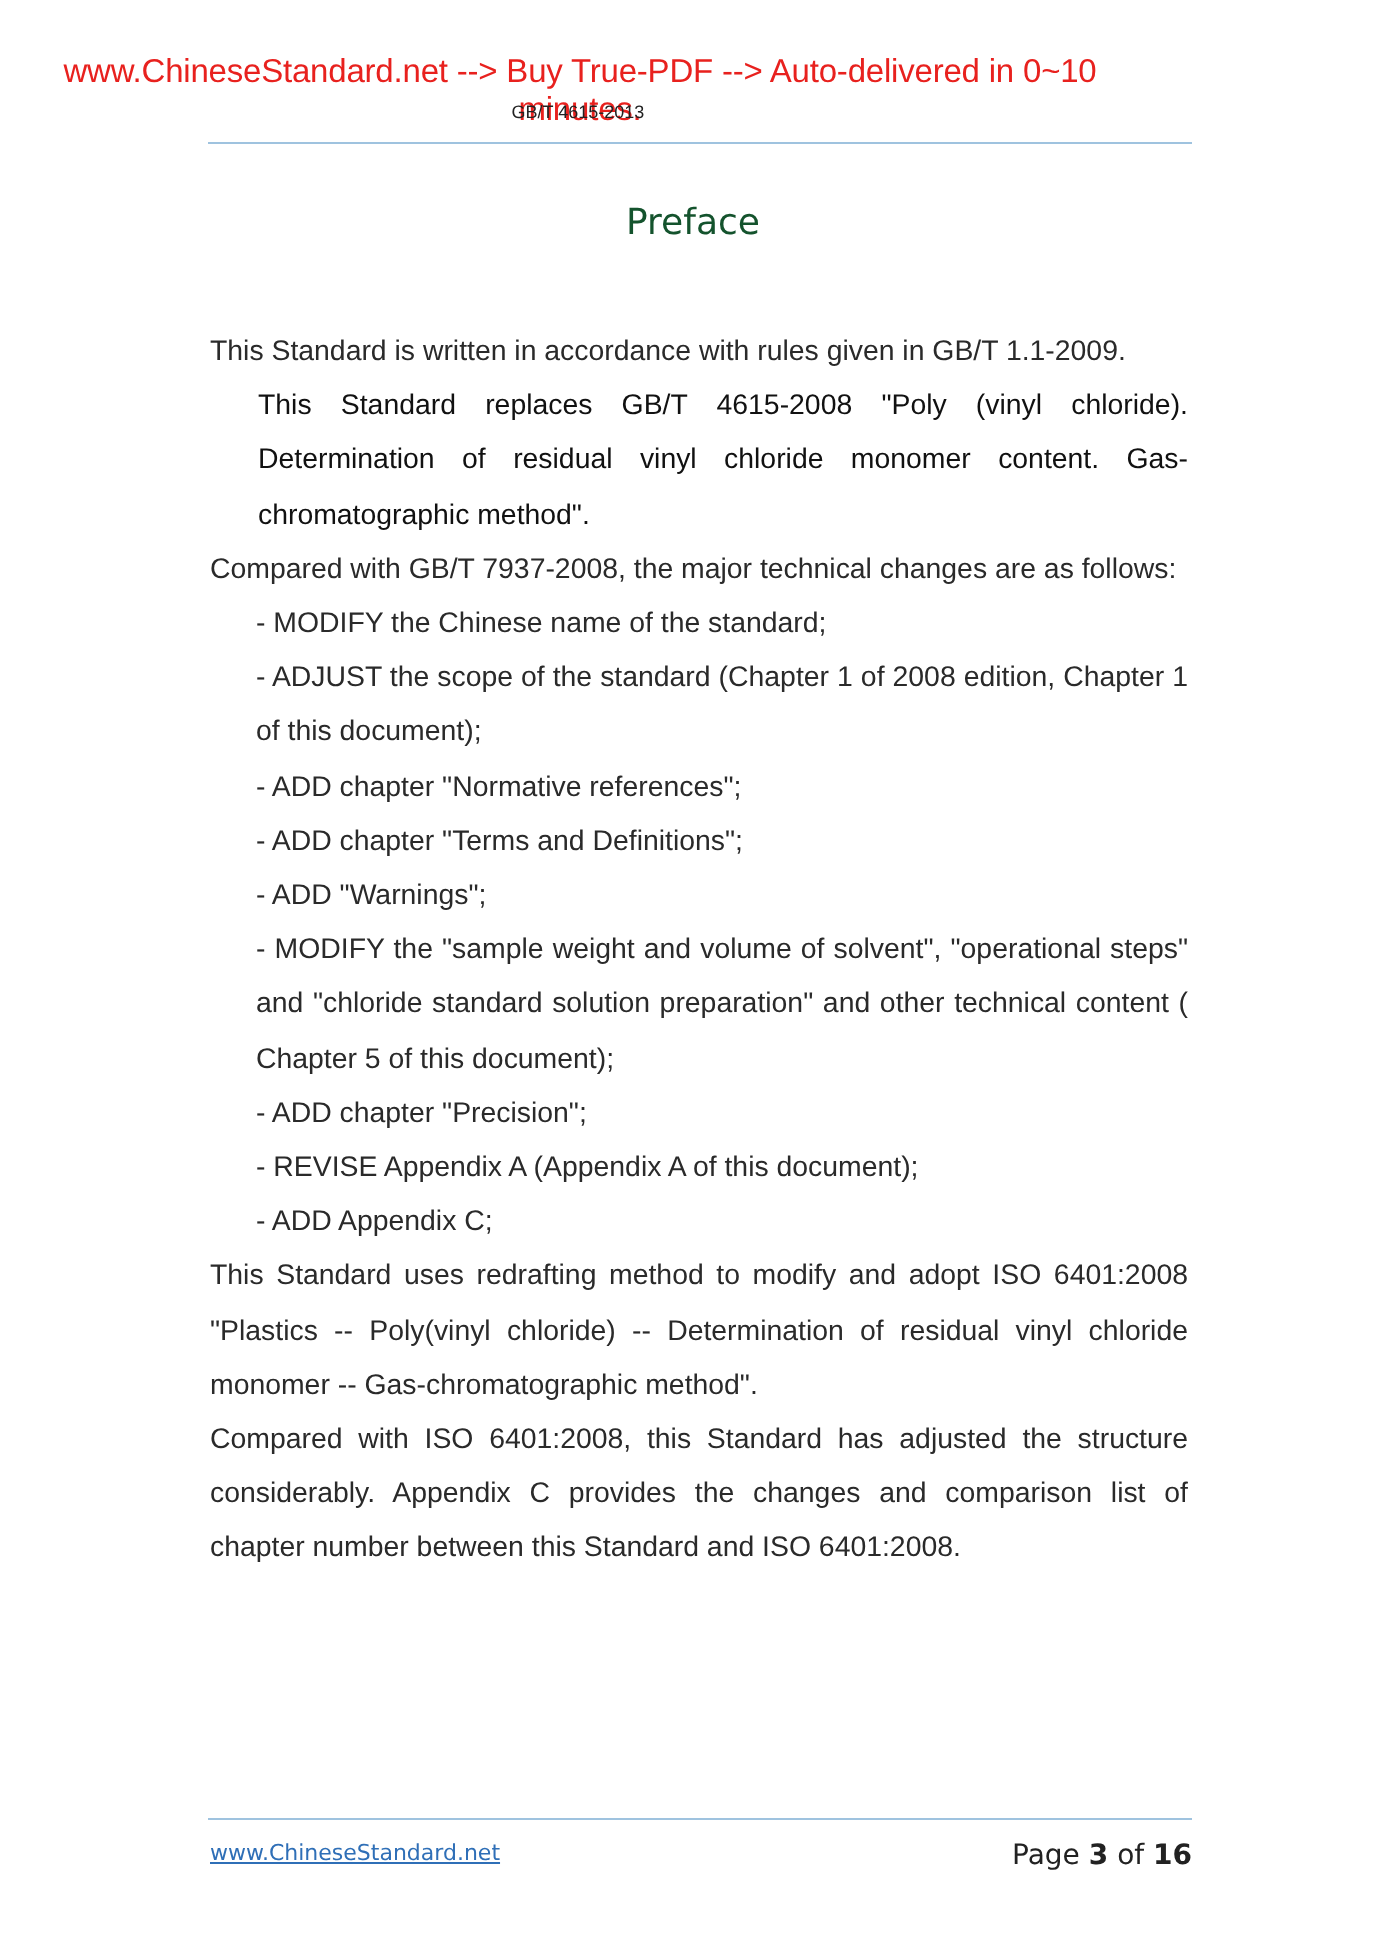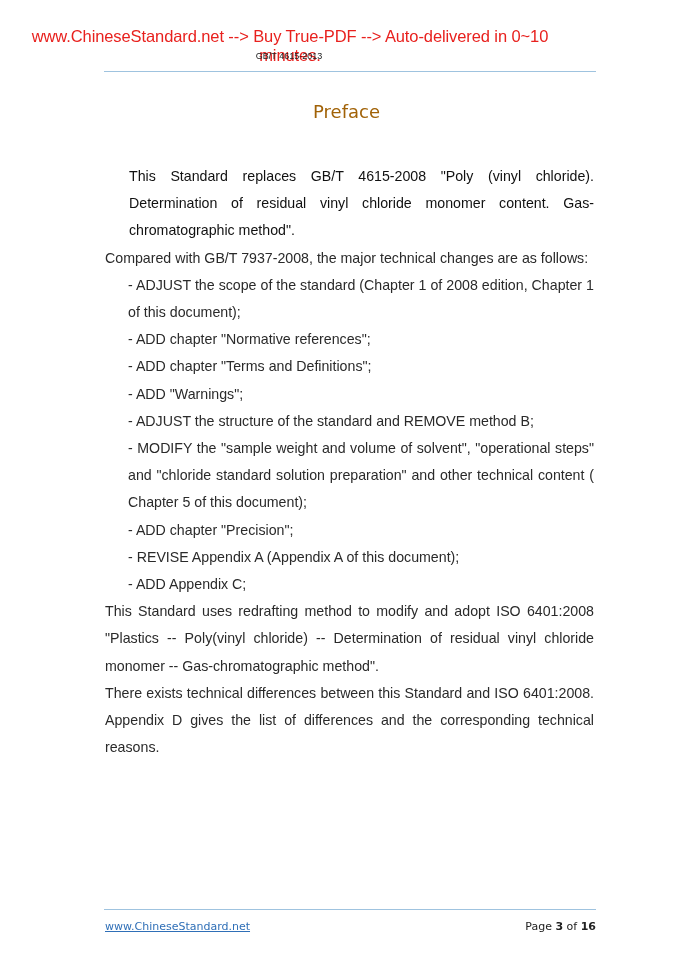--- a/index.html
+++ b/index.html
@@ -1,54 +1,55 @@
 <!DOCTYPE html>
 <html><head>
 <meta charset="utf-8">
 <style>
   html, body { margin:0; padding:0; background:#ffffff; }
   body { width:693px; height:980px; position:relative; overflow:hidden; font-family:"Liberation Sans", sans-serif; color:#1a1a1a; }
   .banner { position:absolute; top:27px; left:0; width:580px; text-align:center; font-size:16.5px; color:#e8211e; font-family:"Liberation Sans", sans-serif; letter-spacing:-0.1px; }
   .docid { position:absolute; top:51px; left:0; width:578px; text-align:center; font-size:9px; color:#222; font-family:Liberation Sans, sans-serif; }
   .hr-top { position:absolute; top:71px; left:104px; width:492px; height:1px; background:#9fc3df; }
-  .title { position:absolute; top:101px; left:0; width:693px; text-align:center; font-size:18px; color:#a16207; font-family:"DejaVu Sans", sans-serif; }
+  .title { position:absolute; top:101px; left:0; width:693px; text-align:center; font-size:18px; color:#14532d; font-family:"DejaVu Sans", sans-serif; }
   .body { position:absolute; top:163px; left:105px; width:489px; font-size:14.2px; line-height:27.2px; color:#2a2a2a; }
   .p { margin:0; text-align:justify; }
   .li { margin:0; padding-left:23px; text-align:justify; }
   .dark { color:#111;margin-left:24px; }
   .hr-bot { position:absolute; top:909px; left:104px; width:492px; height:1px; background:#9fc3df; }
   .foot-link { position:absolute; top:920px; left:105px; font-size:11px; color:#2f6fb7; text-decoration:underline; font-family:"DejaVu Sans", sans-serif; }
-  .foot-page { position:absolute; top:920px; right:97px; font-size:11px; color:#222; font-family:"DejaVu Sans", sans-serif; }
+  .foot-page { position:absolute; top:920px; right:97px; font-size:14px; color:#222; font-family:"DejaVu Sans", sans-serif; }
   .foot-page b { font-weight:bold; }
 </style>
 </head>
 <body>
 
 <div class="banner">www.ChineseStandard.net --&gt; Buy True-PDF --&gt; Auto-delivered in 0~10 minutes.</div>
 <div class="docid">GB/T 4615-2013</div>
 <div class="hr-top"></div>
 
 <div class="title">Preface</div>
 
 <div class="body">
+  <p class="p">This Standard is written in accordance with rules given in GB/T 1.1-2009.</p>
   <p class="p dark">This Standard replaces GB/T 4615-2008 "Poly (vinyl chloride). Determination of residual vinyl chloride monomer content. Gas-chromatographic method".</p>
   <p class="p">Compared with GB/T 7937-2008, the major technical changes are as follows:</p>
   <div>
+    <p class="li">- MODIFY the Chinese name of the standard;</p>
     <p class="li">- ADJUST the scope of the standard (Chapter 1 of 2008 edition, Chapter 1 of this document);</p>
     <p class="li">- ADD chapter "Normative references";</p>
     <p class="li">- ADD chapter "Terms and Definitions";</p>
     <p class="li">- ADD "Warnings";</p>
-    <p class="li">- ADJUST the structure of the standard and REMOVE method B;</p>
     <p class="li">- MODIFY the "sample weight and volume of solvent", "operational steps" and "chloride standard solution preparation" and other technical content ( Chapter 5 of this document);</p>
     <p class="li">- ADD chapter "Precision";</p>
     <p class="li">- REVISE Appendix A (Appendix A of this document);</p>
     <p class="li">- ADD Appendix C;</p>
   </div>
   <p class="p">This Standard uses redrafting method to modify and adopt ISO 6401:2008 "Plastics -- Poly(vinyl chloride) -- Determination of residual vinyl chloride monomer -- Gas-chromatographic method".</p>
-  <p class="p">There exists technical differences between this Standard and ISO 6401:2008. Appendix D gives the list of differences and the corresponding technical reasons.</p>
+  <p class="p">Compared with ISO 6401:2008, this Standard has adjusted the structure considerably. Appendix C provides the changes and comparison list of chapter number between this Standard and ISO 6401:2008.</p>
 </div>
 
 <div class="hr-bot"></div>
 <a class="foot-link">www.ChineseStandard.net</a>
 <div class="foot-page">
   <span>Page</span>
   <b>3</b>
   <span>of</span>
   <b>16</b>
 </div>

